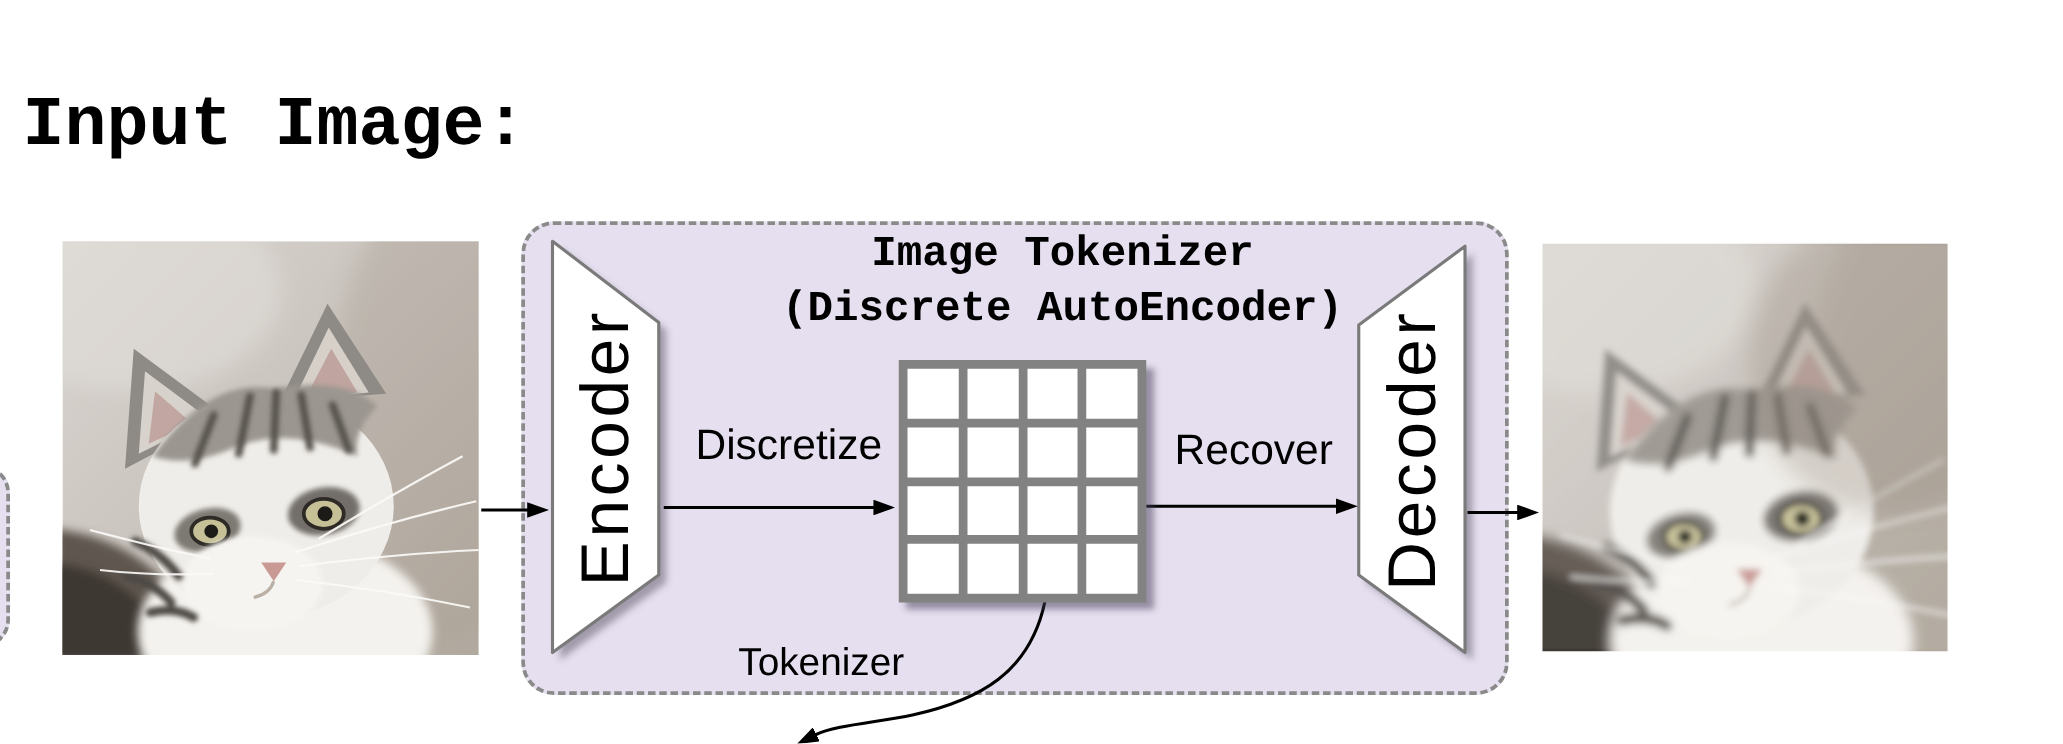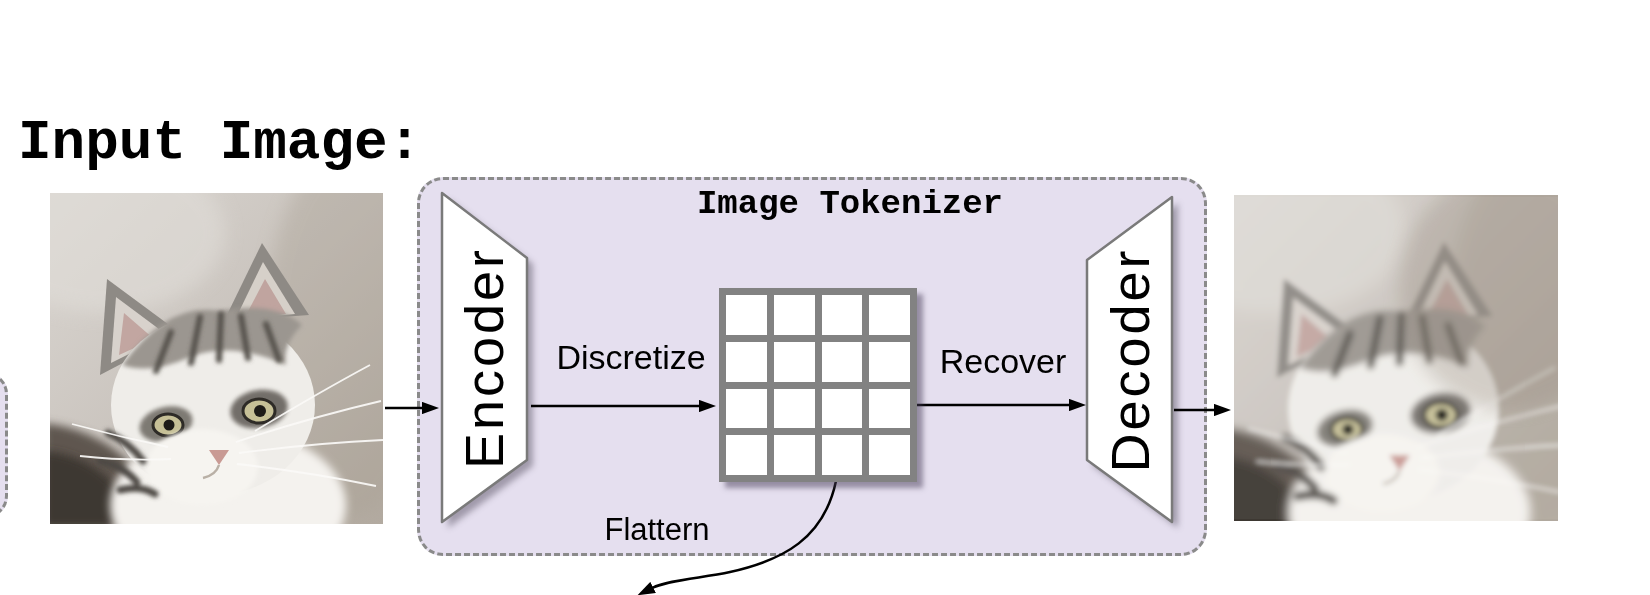--- a/index.html
+++ b/index.html
@@ -5,21 +5,21 @@
   html,body{margin:0;padding:0;background:#ffffff;}
   #stage{
     position:relative;width:1650px;height:595px;background:#ffffff;
     overflow:hidden;font-family:"Liberation Sans",sans-serif;
   }
   
   .heading{
     position:absolute;left:18px;top:62px;
     font-family:"Liberation Mono","DejaVu Sans Mono",monospace;
     font-weight:bold;font-size:56px;line-height:76px;color:#000;
-    letter-spacing:0px;white-space:pre;margin-top:43px;
+    letter-spacing:0px;white-space:pre;
   }
   
   .cutoff-box{
     position:absolute;left:-38px;top:372px;width:46px;height:146px;
     background:#e5dfef;border:3px dashed #8a8a8a;border-radius:22px;
     box-sizing:border-box;
   }
   
   .tok-box{
     position:absolute;left:417px;top:177px;width:790px;height:379px;
@@ -146,20 +146,21 @@
     </defs>
   </svg>
 
   <div class="heading">Input Image:</div>
 
   <div class="cutoff-box"></div>
 
   <div class="tok-box"></div>
   <div class="tok-title">
     <div>Image Tokenizer</div>
+    <div>(Discrete AutoEncoder)</div>
   </div>
 
   <svg class="photo photo-left" viewBox="0 0 333 331">
     <use href="#cat-art"></use>
   </svg>
 
   <svg class="photo photo-right" viewBox="0 0 333 331">
     <g filter="url(#reconblur)">
       <use href="#cat-art" transform="translate(-9,-7) scale(1.06)"></use>
     </g>
@@ -205,18 +206,18 @@
       <div class="token-cell"></div>
       <div class="token-cell"></div>
       <div class="token-cell"></div>
       <div class="token-cell"></div>
       <div class="token-cell"></div>
       <div class="token-cell"></div>
     </div>
 
   <div class="flow-label lbl-discretize">Discretize</div>
   <div class="flow-label lbl-recover">Recover</div>
-  <div class="flow-label lbl-flatten">Flattern</div>
+  <div class="flow-label lbl-flatten">Tokenizer</div>
 
   <div class="rot-label lbl-encoder">Encoder</div>
   <div class="rot-label lbl-decoder">Decoder</div>
 
 </div>
 
 </body></html>

